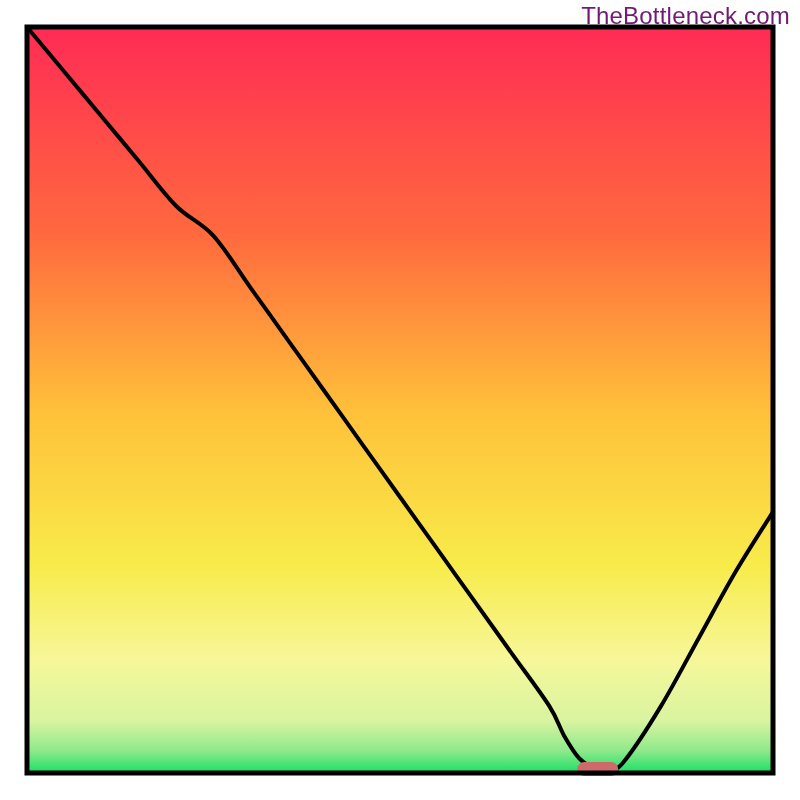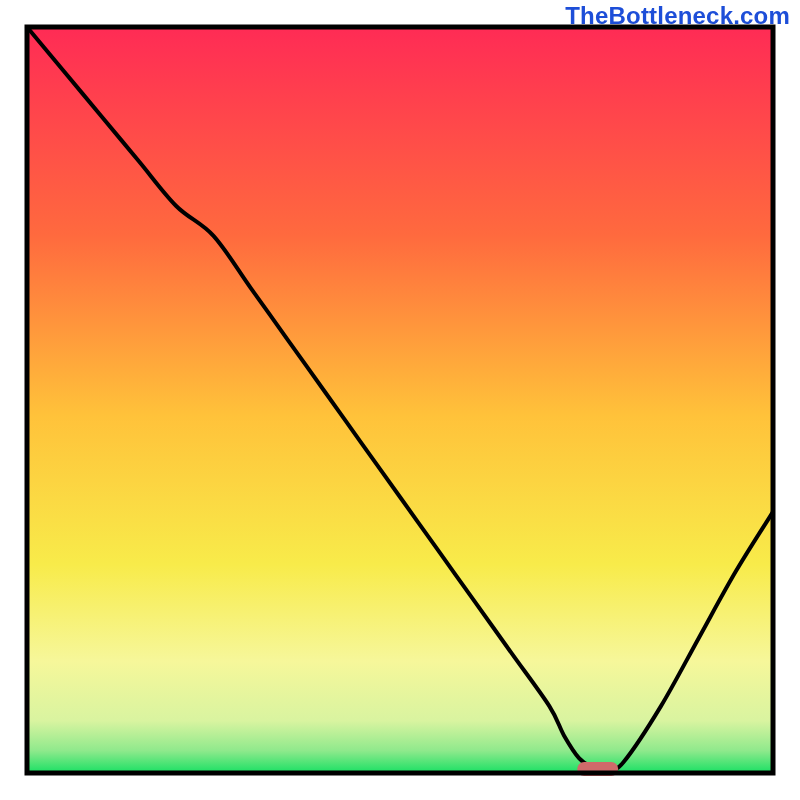--- a/index.html
+++ b/index.html
@@ -18,22 +18,22 @@
   svg {
     position: absolute;
     inset: 0;
   }
   .watermark {
     position: absolute;
     top: 2px;
     right: 10px;
     font-family: Arial, Helvetica, sans-serif;
     font-size: 24px;
-    font-weight: 700;
-    color: #1d4ed8;
+    font-weight: 400;
+    color: #701a75;
     letter-spacing: 0.2px;
     user-select: none;
   }
 </style>
 </head>
 <body>
 
 <div class="stage">
 
   <svg viewBox="0 0 800 800" xmlns="http://www.w3.org/2000/svg">

